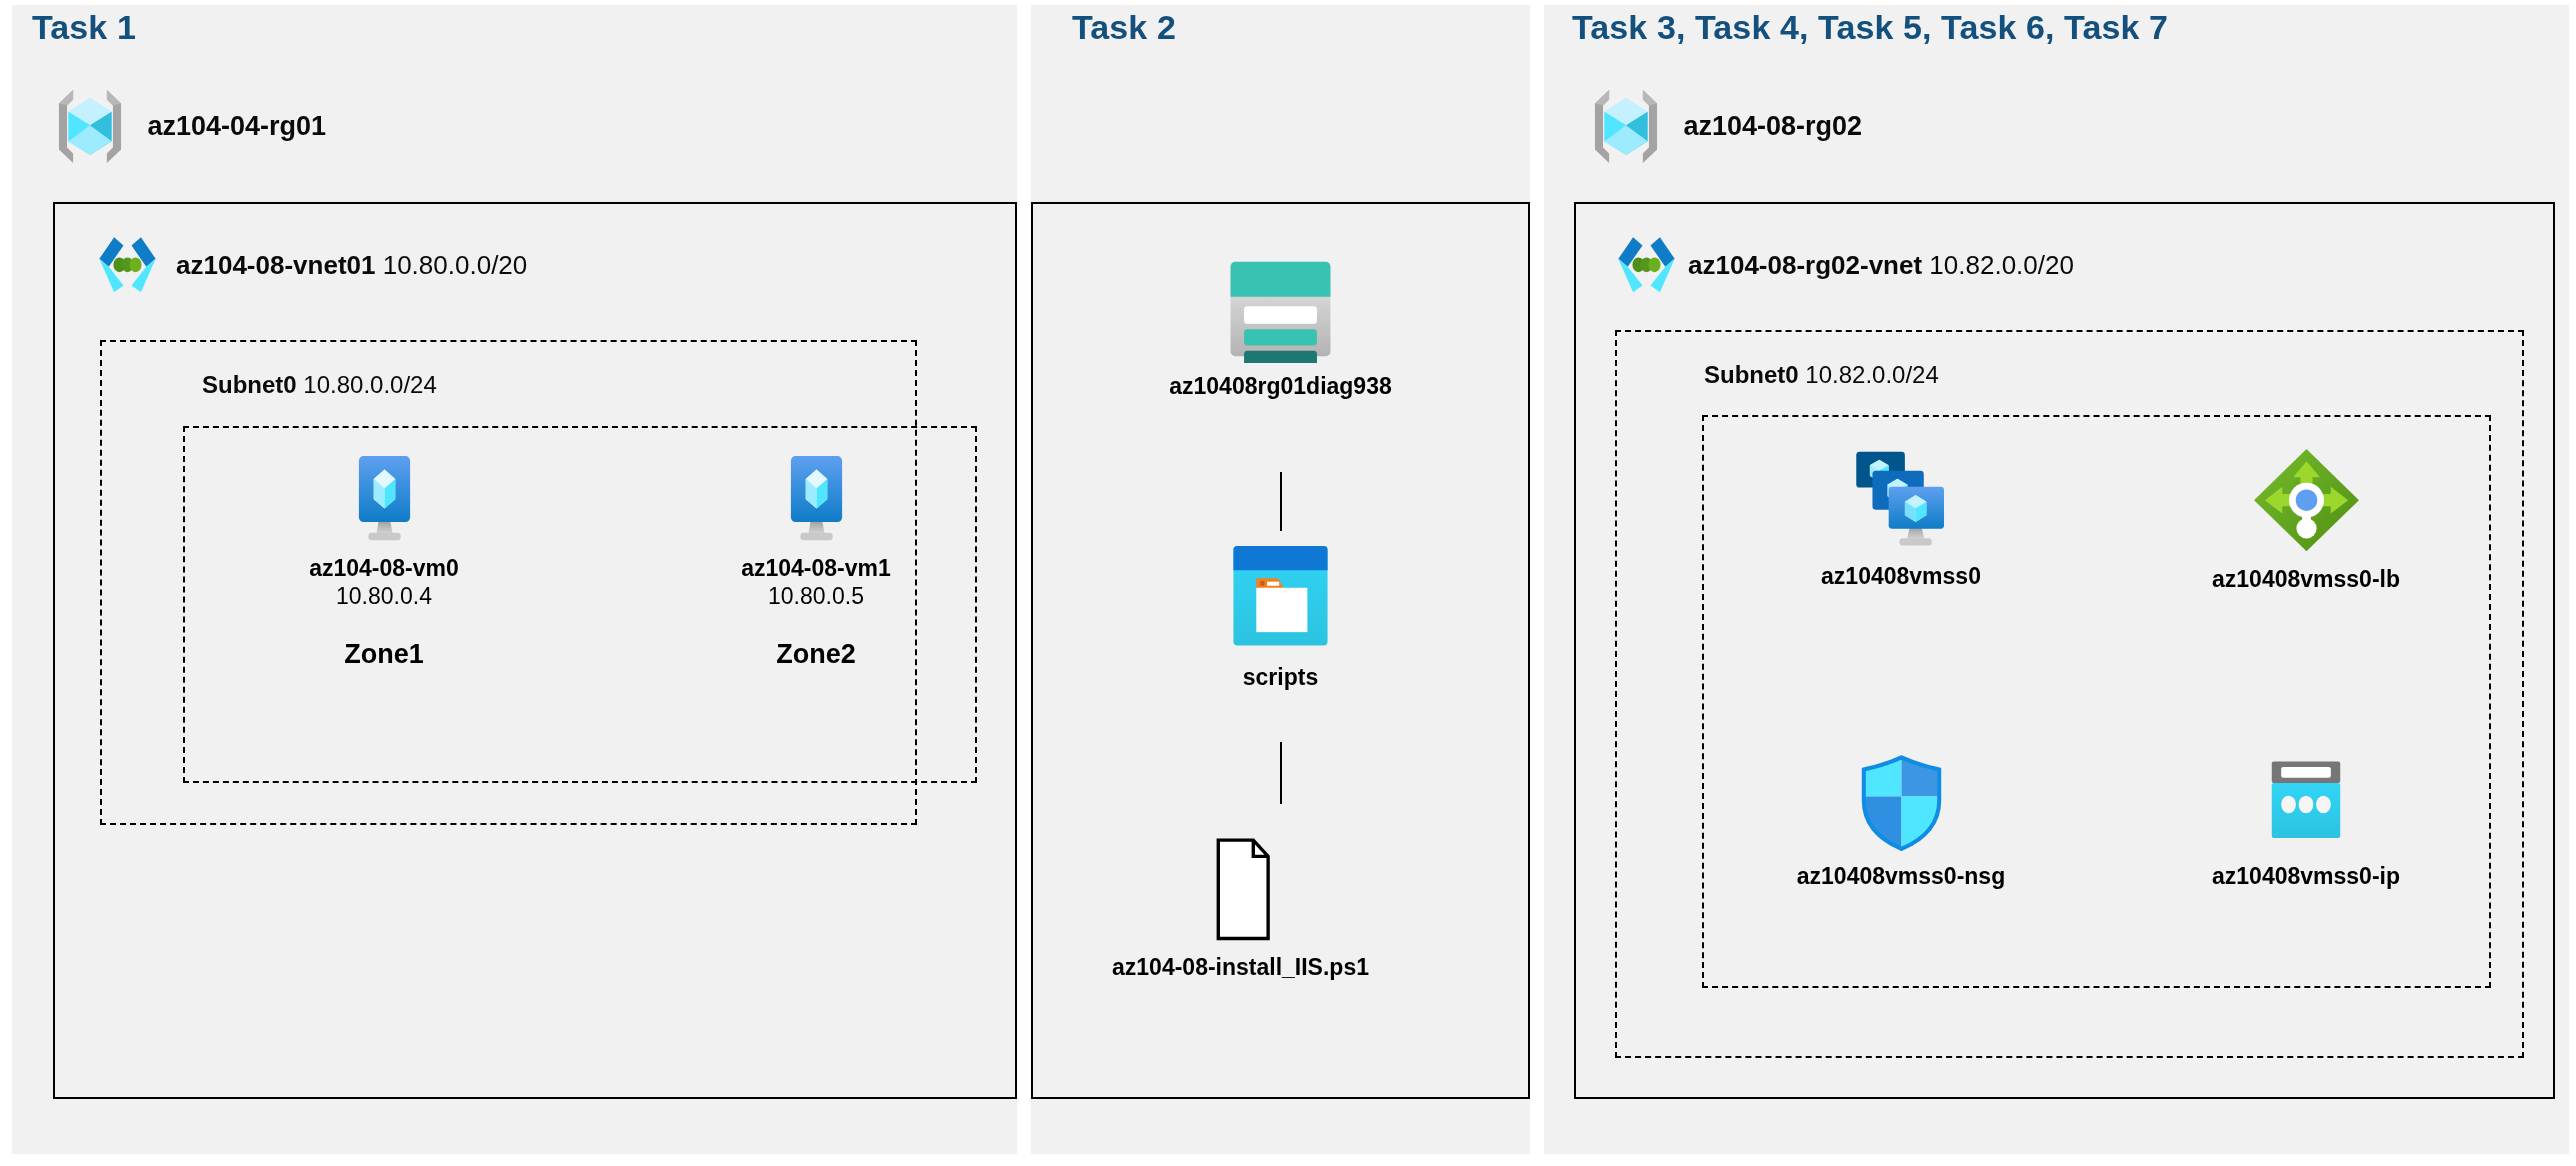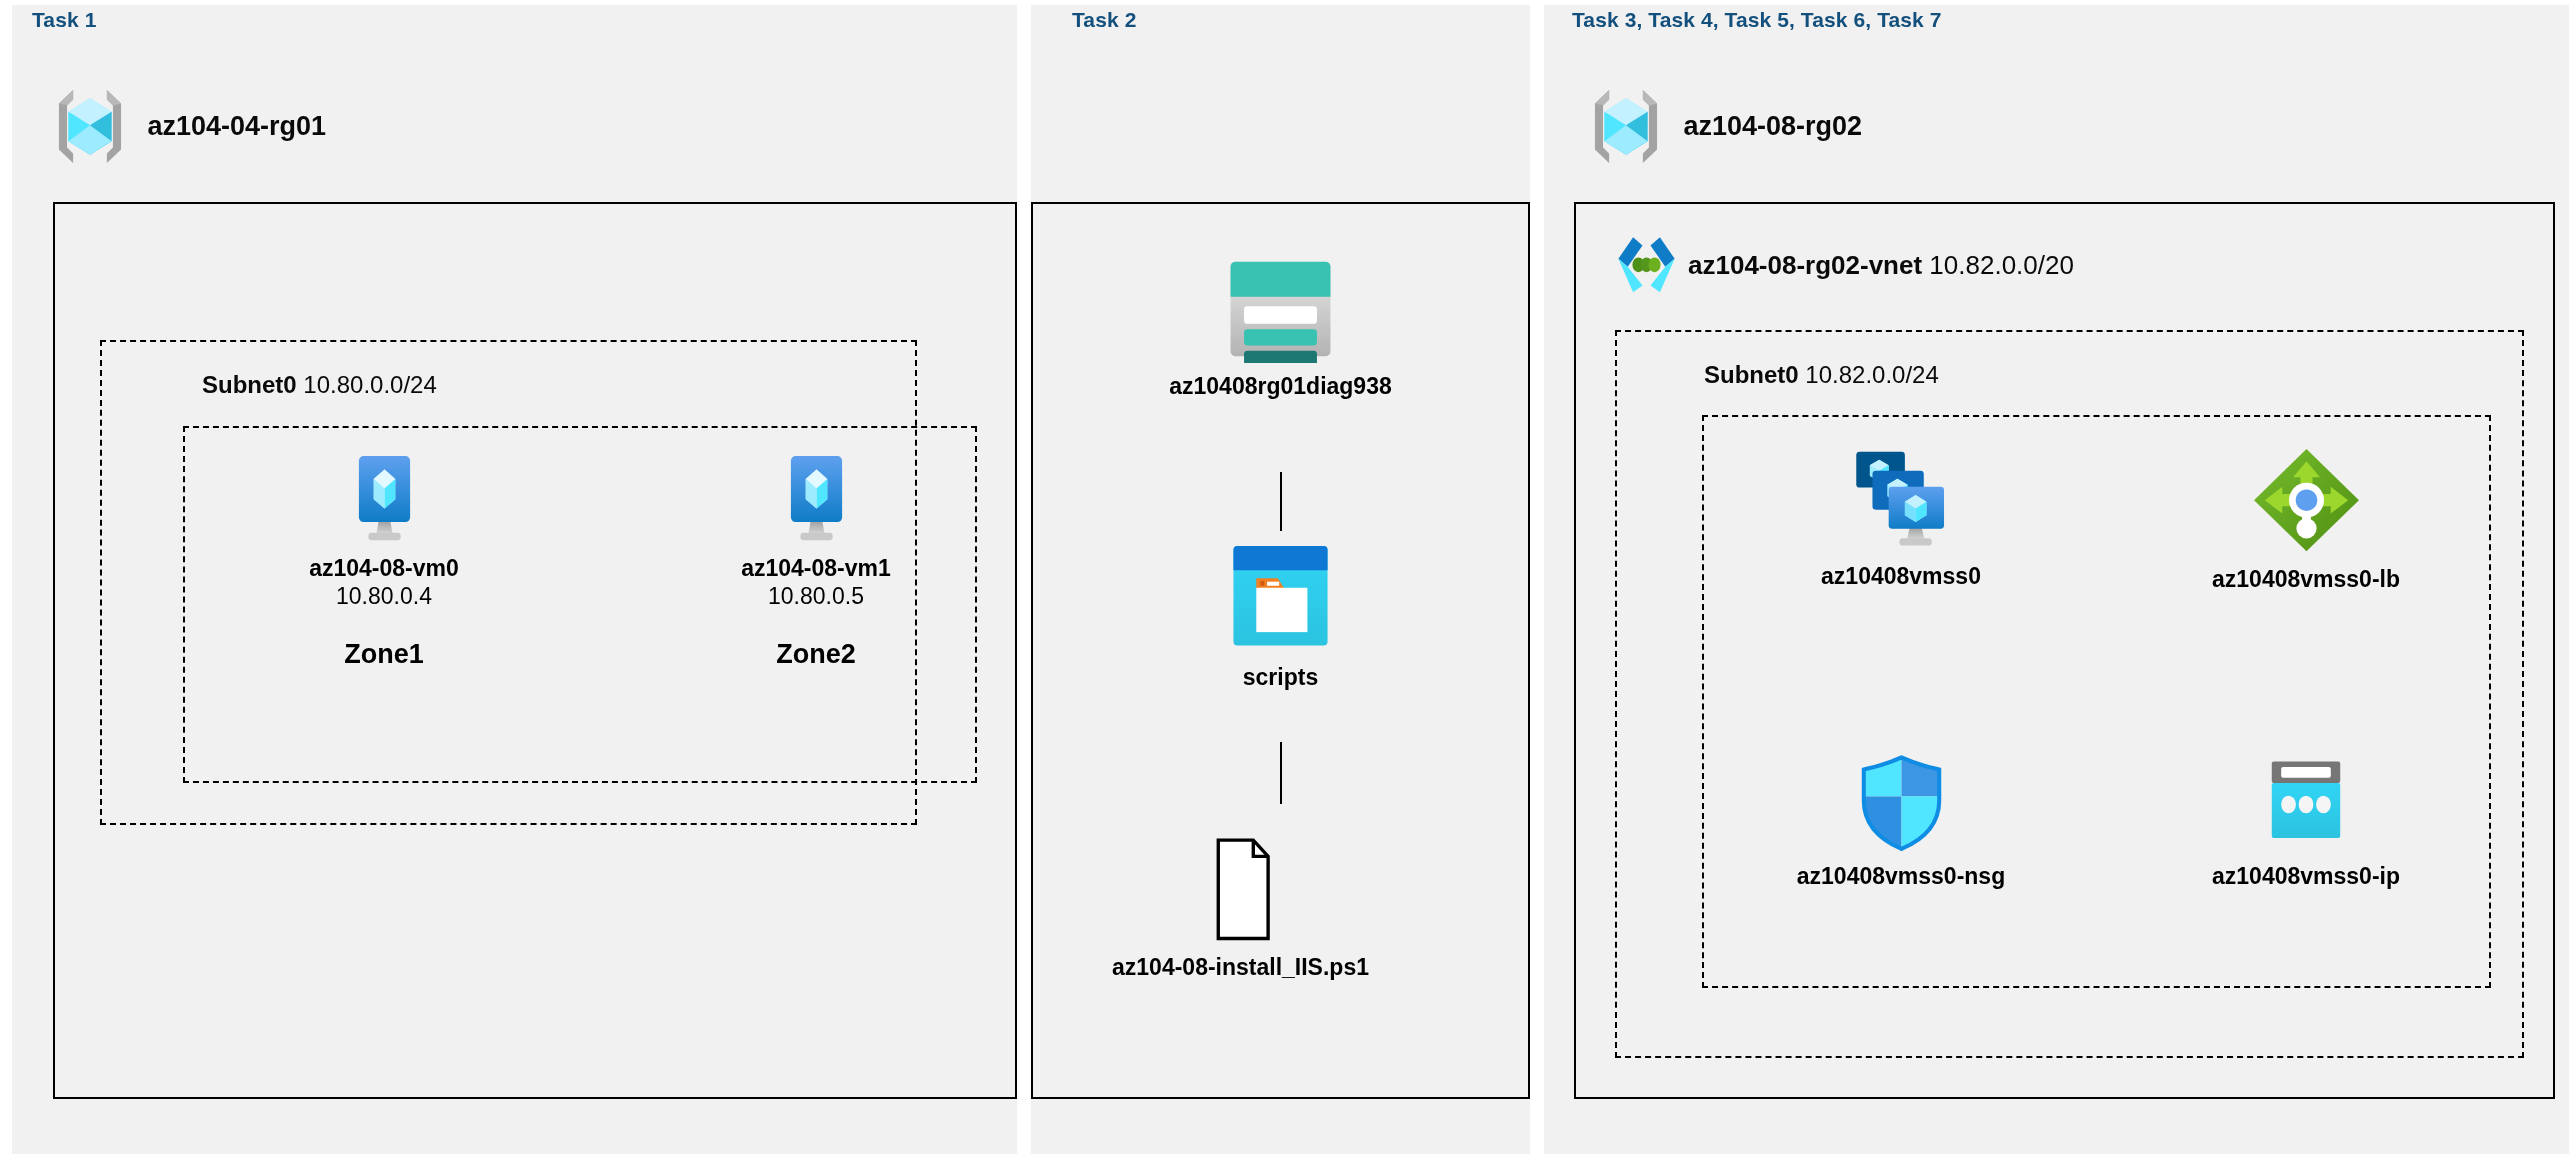--- a/index.html
+++ b/index.html
@@ -1,21 +1,21 @@
 <!DOCTYPE html>
 <html style="font-size:10.8px"><head>
 <meta charset="utf-8">
 <style>
   html,body{margin:0;padding:0;background:#ffffff;}
   body{font-family:"Liberation Sans", sans-serif;}
   #stage{position:relative;width:2576px;height:1166px;background:#ffffff;overflow:hidden;}
 
   .panel{position:absolute;background:#f1f1f1;}
 
-  .task-title{position:absolute;color:#13507e;font-weight:bold;font-size:21px;letter-spacing:0.1px;white-space:nowrap;}
+  .task-title{position:absolute;color:#13507e;font-weight:bold;font-size:34px;letter-spacing:0.1px;white-space:nowrap;}
 
   .rg-row{position:absolute;display:flex;align-items:center;gap:17.5px;}
   .rg-name{font-size:27px;font-weight:bold;color:#0a0a0a;white-space:nowrap;}
 
   .vnet-box{position:absolute;border:2px solid #000000;background:#f1f1f1;box-sizing:border-box;}
 
   .vnet-row{position:absolute;display:flex;align-items:center;gap:15px;}
   .vnet-label{font-size:26px;white-space:nowrap;color:#0a0a0a;}
   .vnet-label b{font-weight:bold;}
   .vnet-label span.cidr{font-weight:normal;}
@@ -58,20 +58,34 @@
         <path d="M59 58 L27 38 L27 82 L59 102 Z" fill="#50e6ff"></path>
         <path d="M59 58 L91 82 L59 102 Z" fill="#9cebff"></path>
         <path d="M59 58 L27 82 L59 102 Z" fill="#9cebff"></path>
       </svg>
     </span>
     <span class="rg-name">az104-04-rg01</span>
   </div>
 
   <div class="vnet-box" style="left:53px;top:202px;width:964px;height:897px;"></div>
 
+  <div class="vnet-row" style="left:94px;top:233px;">
+    <span>
+      <svg width="67" height="65" viewBox="0 0 100 96">
+        <path d="M30 6 L8 38 L22 50 L44 18 Z" fill="#0f7cc7"></path>
+        <path d="M8 38 L30 88 L44 78 L22 50 Z" fill="#50e6ff"></path>
+        <path d="M70 6 L92 38 L78 50 L56 18 Z" fill="#0f7cc7"></path>
+        <path d="M92 38 L70 88 L56 78 L78 50 Z" fill="#50e6ff"></path>
+        <ellipse cx="38" cy="47" rx="9" ry="11" fill="#4e9119"></ellipse>
+        <ellipse cx="50" cy="47" rx="9" ry="11" fill="#55961d"></ellipse>
+        <ellipse cx="62" cy="47" rx="9" ry="11" fill="#6cb020"></ellipse>
+      </svg>
+    </span>
+    <span class="vnet-label"><b>az104-08-vnet01</b> <span class="cidr">10.80.0.0/20</span></span>
+  </div>
 
   <div class="dashbox" style="left:100px;top:340px;width:817px;height:485px;"></div>
   <div class="subnet-label" style="left:202px;top:371px;">
     <b>Subnet0</b> <span>10.80.0.0/24</span>
   </div>
 
   <div class="dashbox" style="left:183px;top:426px;width:794px;height:357px;"></div>
 
   <div class="node" style="left:283px;top:452px;width:202px;">
     <span>

